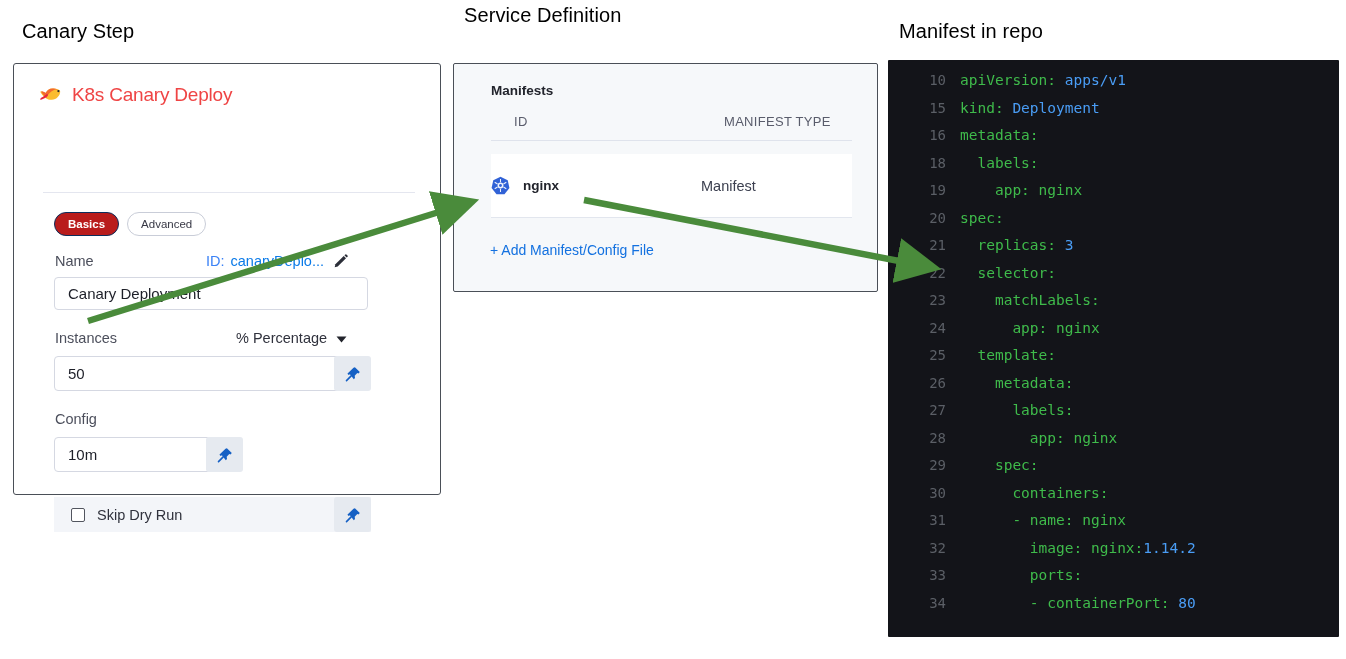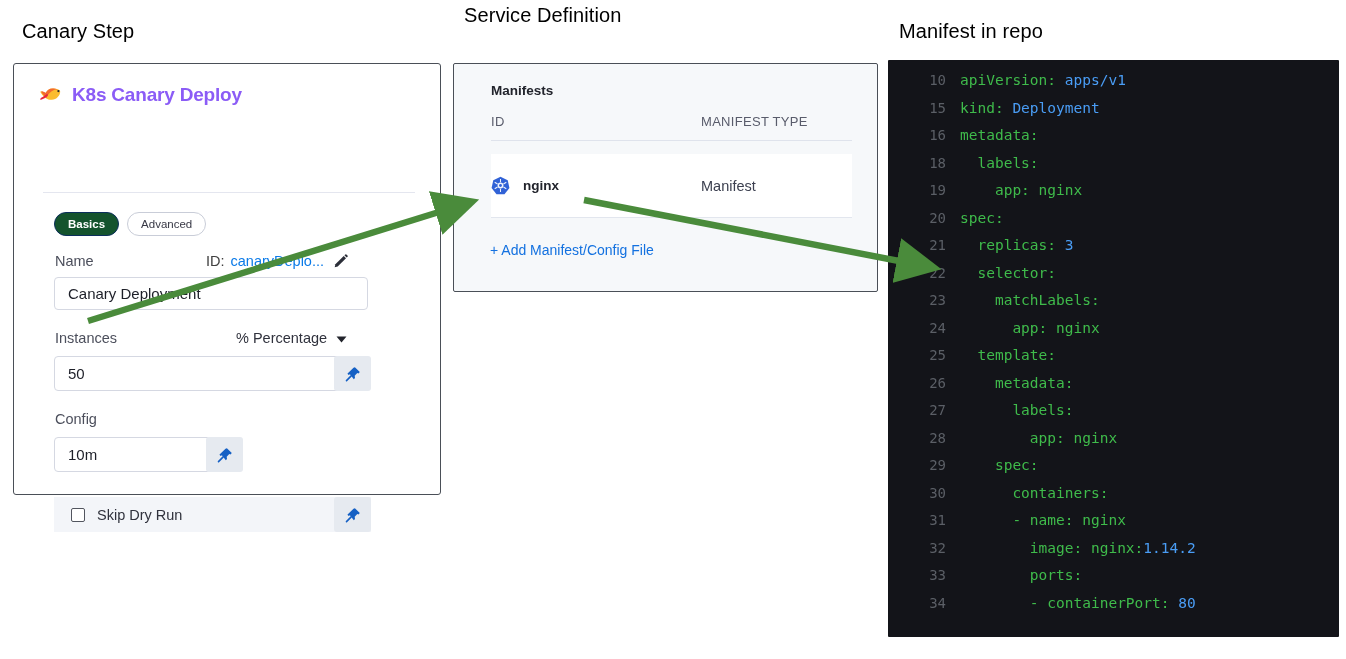--- a/index.html
+++ b/index.html
@@ -42,22 +42,22 @@
   #canary-header {
     position: absolute;
     left: 26px;
     top: 20px;
     display: flex;
     align-items: center;
     gap: 10px;
   }
   #canary-header .step-title {
     font-size: 19px;
-    font-weight: bold;
-    color: #8b5cf6;
+    font-weight: normal;
+    color: #ef4444;
     letter-spacing: -0.2px;
   }
   #canary-divider {
     position: absolute;
     left: 29px;
     top: 128px;
     width: 372px;
     height: 1px;
     background: #e4e6ef;
   }
@@ -70,21 +70,21 @@
   }
   .pill {
     font-size: 11.5px;
     font-weight: bold;
     padding: 4px 13px;
     border-radius: 12px;
     box-sizing: border-box;
     line-height: 14px;
   }
   .pill.active {
-    background: #14532d;
+    background: #b91c1c;
     color: #ffffff;
     border: 1px solid #0b2e5c;
   }
   .pill.inactive {
     background: #ffffff;
     color: #383946;
     border: 1px solid #c9cdd8;
     font-weight: normal;
   }
 
@@ -101,21 +101,21 @@
   #id-row {
     position: absolute;
     left: 192px;
     top: 189px;
     display: flex;
     align-items: center;
     gap: 6px;
     font-size: 14.5px;
     white-space: nowrap;
   }
-  #id-row .id-key  { color: #404040; }
+  #id-row .id-key  { color: #3b82f6; }
   #id-row .id-val  { color: #0a7ae8; }
 
   #percentage-row {
     position: absolute;
     left: 222px;
     top: 266px;
     display: flex;
     align-items: center;
     gap: 9px;
     font-size: 14.5px;
@@ -202,21 +202,21 @@
   #manifests-head {
     position: absolute;
     left: 37px;
     top: 50px;
     width: 361px;
     display: flex;
     font-size: 13px;
     color: #595c6b;
     letter-spacing: 0.3px;
   }
-  #manifests-head .col-id   { width: 210px; }
+  #manifests-head .col-id   { width: 210px; margin-left: 23px; }
   #manifests-head .col-type { }
   #manifests-headrule {
     position: absolute;
     left: 37px;
     top: 76px;
     width: 361px;
     height: 1px;
     background: #dfe3ec;
   }
   #manifest-row {

